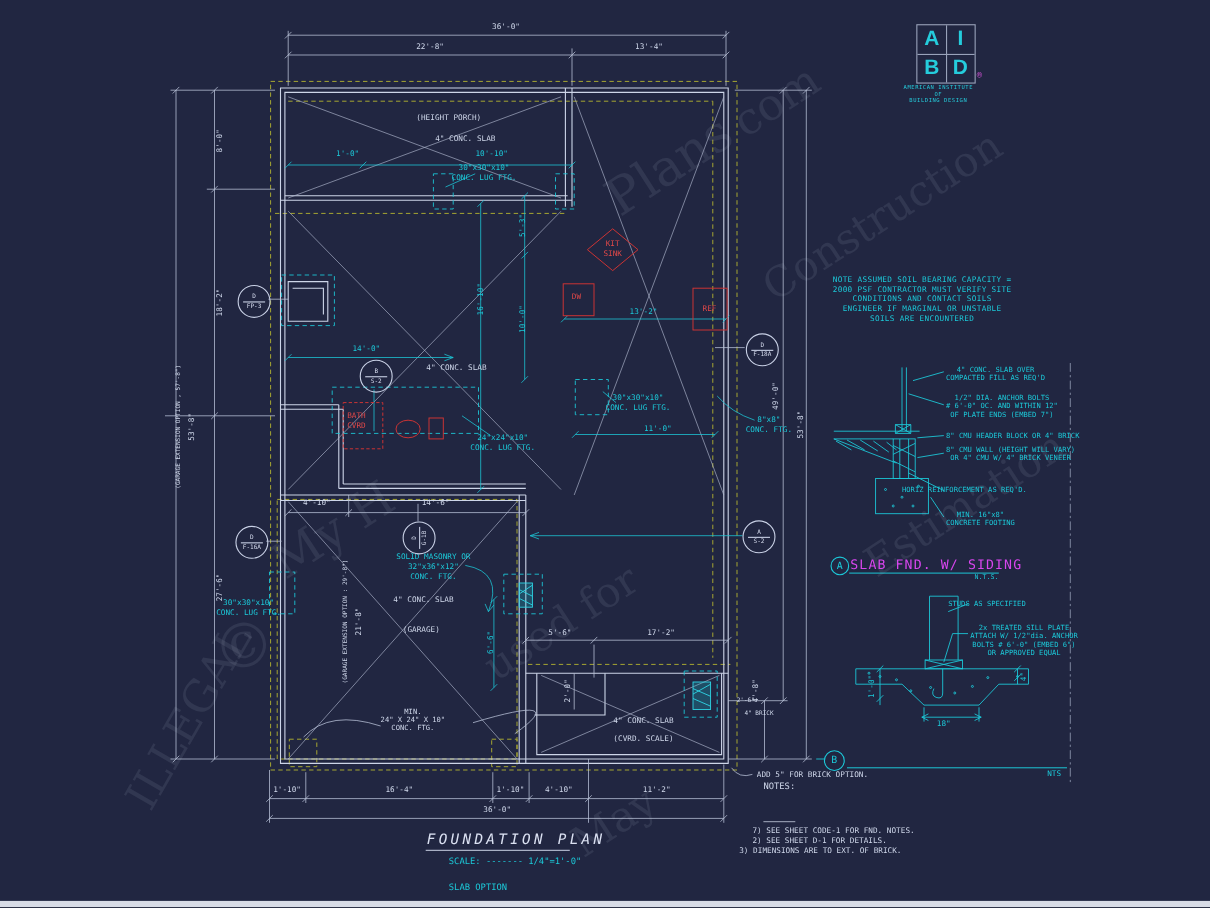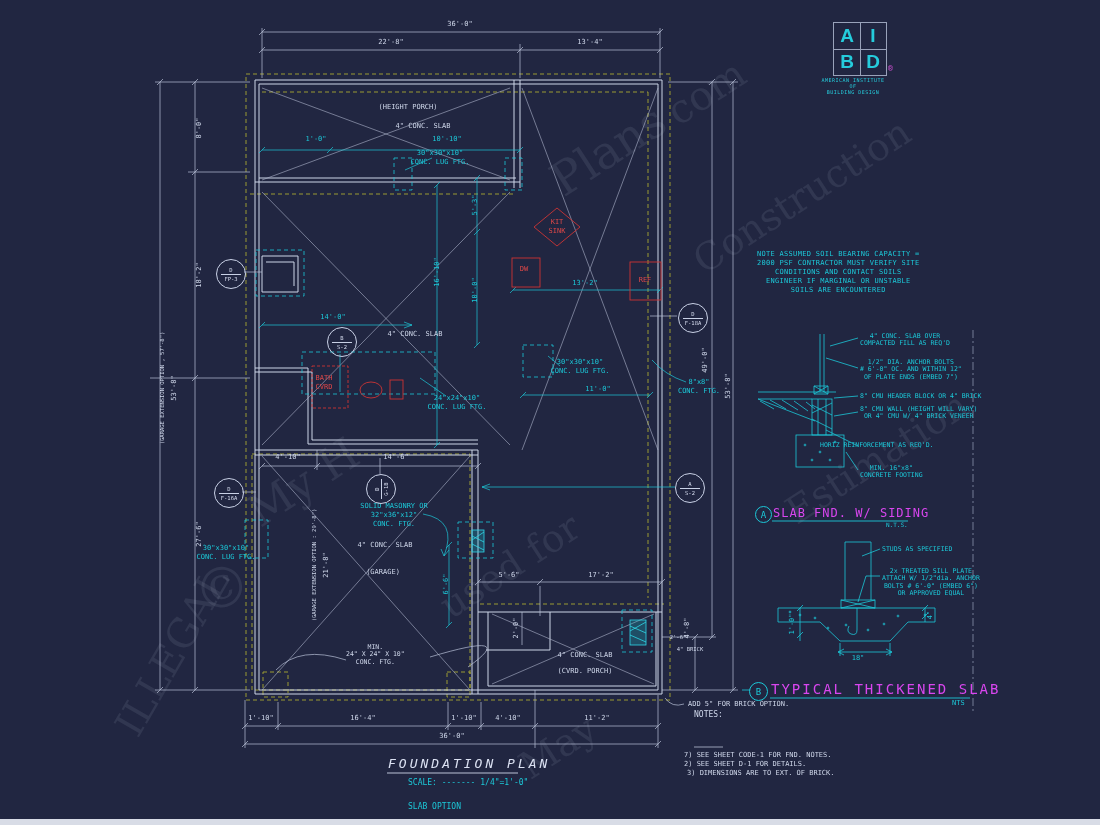--- a/index.html
+++ b/index.html
@@ -219,21 +219,21 @@
   <span class="lb rot" style="left:517px;top:628px">2'-0"</span>
   <span class="lb sm" style="left:678px;top:638px">2'-6"</span>
   <span class="lb sm" style="left:690px;top:650px">4" BRICK</span>
 
   <span class="lb" style="left:408px;top:108px">(HEIGHT PORCH)</span>
   <span class="lb" style="left:423px;top:127px">4" CONC. SLAB</span>
   <span class="lb" style="left:415px;top:335px">4" CONC. SLAB</span>
   <span class="lb" style="left:385px;top:546px">4" CONC. SLAB</span>
   <span class="lb" style="left:383px;top:573px">(GARAGE)</span>
   <span class="lb" style="left:585px;top:656px">4" CONC. SLAB</span>
-  <span class="lb" style="left:585px;top:672px">(CVRD. PORCH)</span>
+  <span class="lb" style="left:585px;top:672px">(CVRD. SCALE)</span>
   <span class="blk wh" style="left:346px;top:644px">MIN.
 24" X 24" X 10"
 CONC. FTG.</span>
 
   <span class="lb cy" style="left:316px;top:140px">1'-0"</span>
   <span class="lb cy" style="left:447px;top:140px">10'-10"</span>
   <span class="lb cy" style="left:333px;top:318px">14'-0"</span>
   <span class="lb cy" style="left:585px;top:284px">13'-2"</span>
   <span class="lb cy" style="left:598px;top:390px">11'-0"</span>
   <span class="lb cy rot" style="left:438px;top:272px">16'-10"</span>
@@ -314,36 +314,35 @@
   <div class="blk" style="left:860px;top:393px">8" CMU HEADER BLOCK OR 4" BRICK</div>
   <div class="blk" style="left:860px;top:406px">8" CMU WALL (HEIGHT WILL VARY)
 OR 4" CMU W/ 4" BRICK VENEER</div>
   <div class="blk" style="left:820px;top:442px">HORIZ REINFORCEMENT AS REQ'D.</div>
   <div class="blk" style="left:860px;top:465px">MIN. 16"x8"
 CONCRETE FOOTING</div>
   <div class="bub" style="left:763px;top:514px">A</div>
   <span class="dtitle" style="left:773px;top:506px">SLAB FND. W/ SIDING</span>
   <span class="blk" style="left:886px;top:522px;font-size:6px">N.T.S.</span>
 
-  <div class="blk" style="left:882px;top:546px">STUDS AS SPECIFIED</div>
+  <div class="blk" style="left:862px;top:546px">STUDS AS SPECIFIED</div>
   <div class="blk" style="left:882px;top:568px">2x  TREATED SILL PLATE
 ATTACH W/ 1/2"dia. ANCHOR
 BOLTS # 6'-0" (EMBED 6")
 OR APPROVED EQUAL</div>
   <span class="lb cy" style="left:858px;top:659px">18"</span>
   <span class="lb cy rot" style="left:793px;top:624px">1'-0"</span>
   <span class="lb cy rot" style="left:931px;top:615px">4"</span>
   <div class="bub" style="left:757px;top:690px;width:17px;height:17px">B</div>
-  <span class="dtitle" style="left:771px;top:681px;font-size:14px;letter-spacing:2px">TYPICAL THICKENED SLAB</span>
   <span class="blk" style="left:952px;top:699px;font-size:7px">NTS</span>
 
   <span class="blk wh" style="left:688px;top:700px;font-size:7px">ADD 5" FOR BRICK OPTION.</span>
   <span class="blk wh" style="left:694px;top:710px;font-size:8px">NOTES:</span>
   <span class="blk wh" style="left:684px;top:751px;font-size:7px">7)  SEE SHEET CODE-1 FOR FND. NOTES.</span>
   <span class="blk wh" style="left:684px;top:760px;font-size:7px">2)  SEE SHEET D-1 FOR DETAILS.</span>
-  <span class="blk wh" style="left:687px;top:769px;font-size:7px">3)  DIMENSIONS ARE TO EXT. OF BRICK.</span>
+  <span class="blk wh" style="left:672px;top:769px;font-size:7px">3)  DIMENSIONS ARE TO EXT. OF BRICK.</span>
 
   <span class="ftitle" style="left:388px;top:756px">FOUNDATION PLAN</span>
   <span class="blk" style="left:408px;top:778px;font-size:8px">SCALE: ------- 1/4"=1'-0"</span>
   <span class="blk" style="left:408px;top:802px;font-size:8px">SLAB OPTION</span>
 
   <div class="botbar"></div>
 </div>
 
 </body></html>

